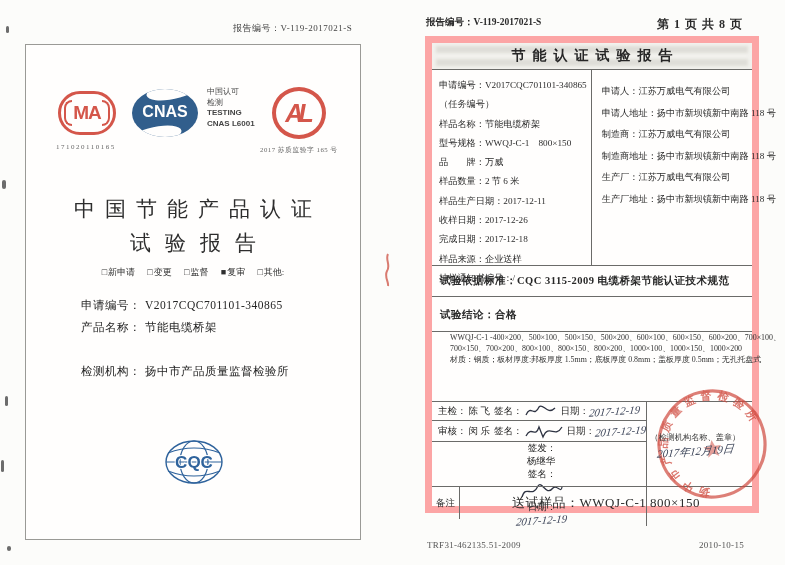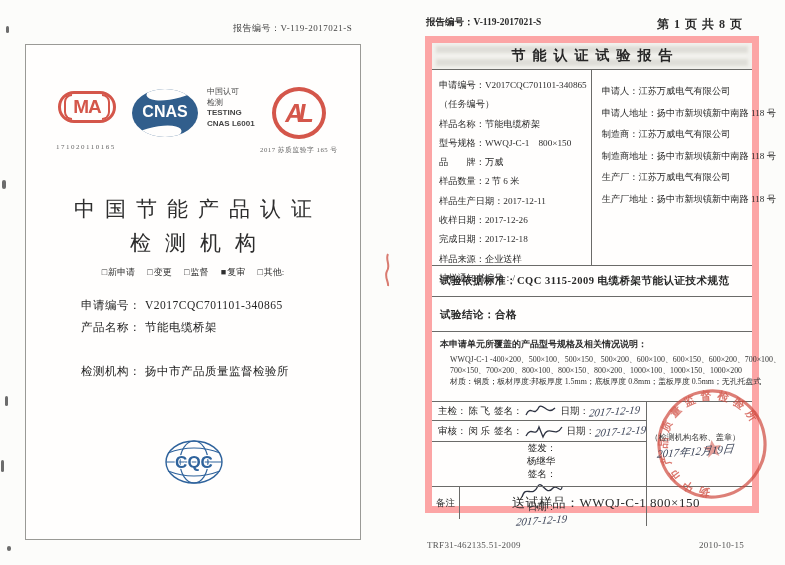--- a/index.html
+++ b/index.html
@@ -14,21 +14,21 @@
   .speck { position:absolute; background:#3c3c3c; opacity:.75; border-radius:2px; }
   .red-squiggle { position:absolute; }
 
   
   .lp-reportno { position:absolute; left:233px; top:22px; font-size:9px; color:#454545; letter-spacing:.5px; }
   .page-left {
     position:absolute; left:25px; top:44px; width:336px; height:496px;
     border:1px solid #9a9a96; background:#fffefd;
   }
   
-  .cma { position:absolute; left:32px; top:46px; width:58px; height:32px;
+  .cma { position:absolute; left:32px; top:46px; width:58px; height:44px;
     border:3px solid #d4564a; border-radius:22px;
     display:flex; align-items:center; justify-content:center; gap:1px; }
   .cma-arc { width:8px; height:26px; border:2.5px solid #d4564a; }
   .cma-arc.l { border-right:none; border-radius:13px 0 0 13px; }
   .cma-arc.r { border-left:none; border-radius:0 13px 13px 0; }
   .cma-text { font-family:"Liberation Sans",sans-serif; font-weight:bold; font-size:19px; color:#d4564a; letter-spacing:-1px; }
   .cma-num { position:absolute; left:30px; top:98px; font-size:7px; color:#666; letter-spacing:1.5px; }
   
   .cnas { position:absolute; left:106px; top:44px; width:66px; height:48px;
     background:#315e8c; border-radius:50%; overflow:hidden; }
@@ -144,21 +144,21 @@
       <div class="b">TESTING</div>
       <div class="b">CNAS L6001</div>
     </div>
 
     <div class="al">
       <span class="al-text">AL</span>
     </div>
     <div class="al-num">2017 苏质监验字 165 号</div>
 
     <div class="lp-title1">中国节能产品认证</div>
-    <div class="lp-title2">检测机构</div>
+    <div class="lp-title2">试验报告</div>
 
     <div class="lp-checks">
       <span class="cb"><span class="box">□</span><span>新申请</span></span>
       <span class="cb"><span class="box">□</span><span>变更</span></span>
       <span class="cb"><span class="box">□</span><span>监督</span></span>
       <span class="cb"><span class="box">■</span><span>复审</span></span>
       <span class="cb"><span class="box">□</span><span>其他:</span></span>
     </div>
 
     <div class="lp-field" style="top:253px;">
@@ -214,21 +214,20 @@
         <span class="ln">生产厂：江苏万威电气有限公司</span>
         <span class="ln">生产厂地址：扬中市新坝镇新中南路 118 号</span>
       </div>
     </div>
 
     <div class="rrow r-standard">试验依据标准：CQC 3115-2009 电缆桥架节能认证技术规范</div>
 
     <div class="rrow r-conclusion">试验结论：合格</div>
 
     <div class="rrow r-coverage">
-      <div class="cov-title">本申请单元所覆盖的产品型号规格及相关情况说明：</div>
       <span class="cov-ln">WWQJ-C-1 -400×200、500×100、500×150、500×200、600×100、600×150、600×200、700×100、</span>
       <span class="cov-ln">700×150、700×200、800×100、800×150、800×200、1000×100、1000×150、1000×200</span>
       <span class="cov-ln">材质：钢质；板材厚度:邦板厚度 1.5mm；底板厚度 0.8mm；盖板厚度 0.5mm；无孔托盘式</span>
     </div>
 
     <div class="rrow r-sign">
       <div class="sig-cell" style="grid-row:1;grid-column:1;">
         <span>主检：</span>
         <span class="nm">陈 飞</span>
         <span>签名：</span>

